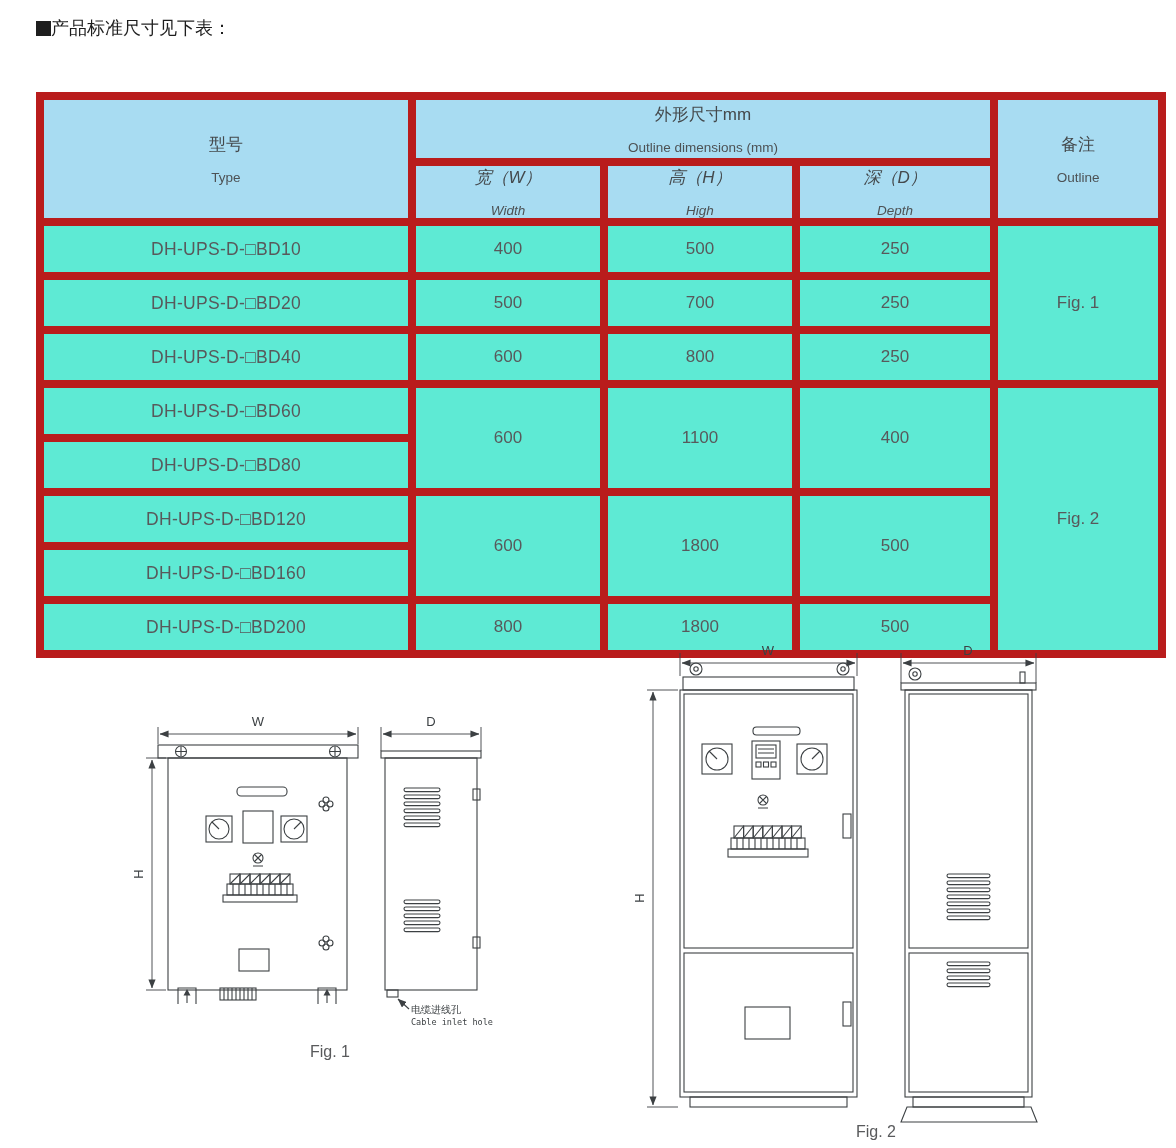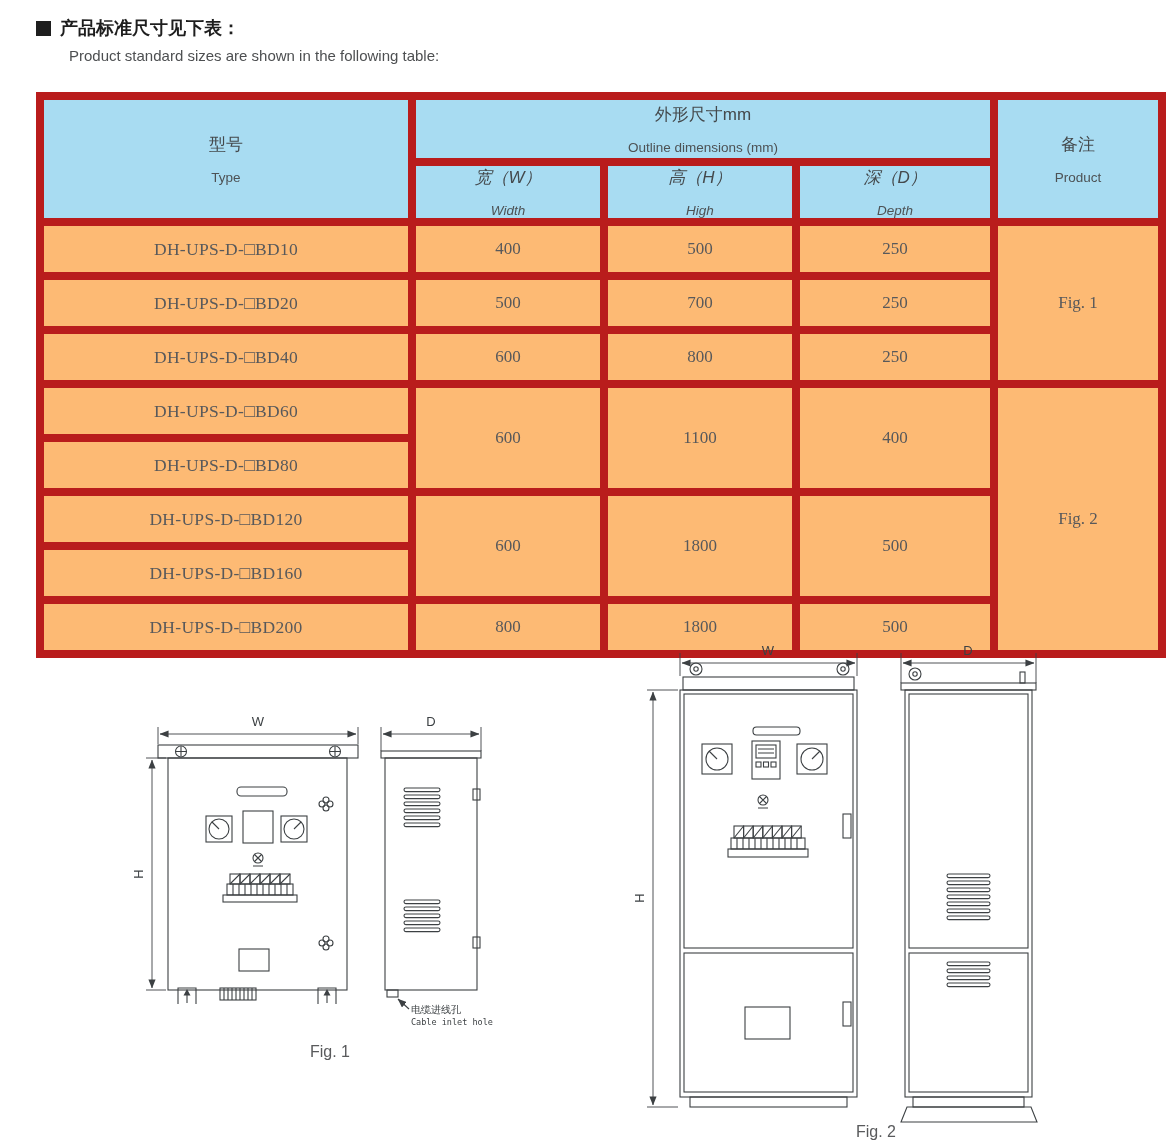--- a/index.html
+++ b/index.html
@@ -1,33 +1,33 @@
 <!DOCTYPE html>
 <html><head>
 <meta charset="utf-8">
 <style>
   html,body { margin:0; padding:0; background:#ffffff; }
   body { font-family:"Liberation Sans","DejaVu Sans",sans-serif; color:#58595b; }
   .page { position:relative; width:1176px; height:1148px; background:#fff; overflow:hidden; }
 
   
   .heading { position:absolute; left:36px; top:16px; }
-  .heading-zh { display:flex; align-items:center; gap:9px; font-size:18px; font-weight:700; color:#1e1e1e; }
+  .heading-zh { display:flex; align-items:center; font-size:18px; font-weight:400; color:#1e1e1e; }
   .sq { width:15px; height:15px; background:#1e1e1e; display:inline-block; flex:0 0 auto; }
   .heading-en { margin:7px 0 0 33px; font-size:15px; color:#4d4f51; }
 
   
   table.size-table { position:absolute; left:36px; top:92px; width:1122px;
     border-collapse:collapse; table-layout:fixed; text-align:center; }
   .size-table th, .size-table td { border:8px solid #b91c1c; padding:0; vertical-align:middle; font-weight:normal;text-align:center; }
   .size-table thead th { background:#a8dcf2; color:#44494c; font-size:17px; }
   .size-table thead .en { font-size:13.5px; margin-top:14px; color:#4d5255; }
   .size-table thead tr.hr1 th { height:58px; }
   .size-table thead tr.hr2 th { height:46px;font-style:italic; }
-  .size-table tbody td { background:#fdba74; color:#58595b; font-size:17px; height:46px;font-family:Liberation Serif, serif; }
+  .size-table tbody td { background:#5eead4; color:#58595b; font-size:17px; height:46px; }
   .size-table tbody td.t { font-size:17.5px; letter-spacing:0.3px; }
 
   
   svg.figs { position:absolute; left:0; top:600px; display:block; }
   .ln rect, .ln path, .ln circle, .ln line { fill:none; stroke:#3c4043; stroke-width:1.1; }
   .ln .fillarrow { fill:#3c4043; stroke:none; }
   .dim { fill:none; stroke:#3c4043; stroke-width:0.9; }
   .dimlbl { font-size:13px; fill:#3c4043; }
   .caption { font-size:16px; fill:#595a5c; }
   .cable-zh { font-size:10px; fill:#3c4043; }
@@ -36,21 +36,20 @@
 </head>
 <body>
 
 <div class="page">
 
   <div class="heading">
     <div class="heading-zh">
       <span class="sq"></span>
       <span>产品标准尺寸见下表：</span>
     </div>
-    <div class="heading-en">Product standard sizes are shown in the following table:</div>
   </div>
 
   <table class="size-table">
     <colgroup>
       <col style="width:372px">
         <col style="width:192px">
         <col style="width:192px">
         <col style="width:198px">
         <col style="width:168px">
     </colgroup>
@@ -59,21 +58,21 @@
         <th rowspan="2">
           <div>型号</div>
           <div class="en">Type</div>
         </th>
         <th colspan="3">
           <div>外形尺寸mm</div>
           <div class="en">Outline dimensions (mm)</div>
         </th>
         <th rowspan="2">
           <div>备注</div>
-          <div class="en">Product</div>
+          <div class="en">Outline</div>
         </th>
       </tr>
       <tr class="hr2">
         <th>
           <div>宽（W）</div>
           <div class="en">Width</div>
         </th>
         <th>
           <div>高（H）</div>
           <div class="en">High</div>

